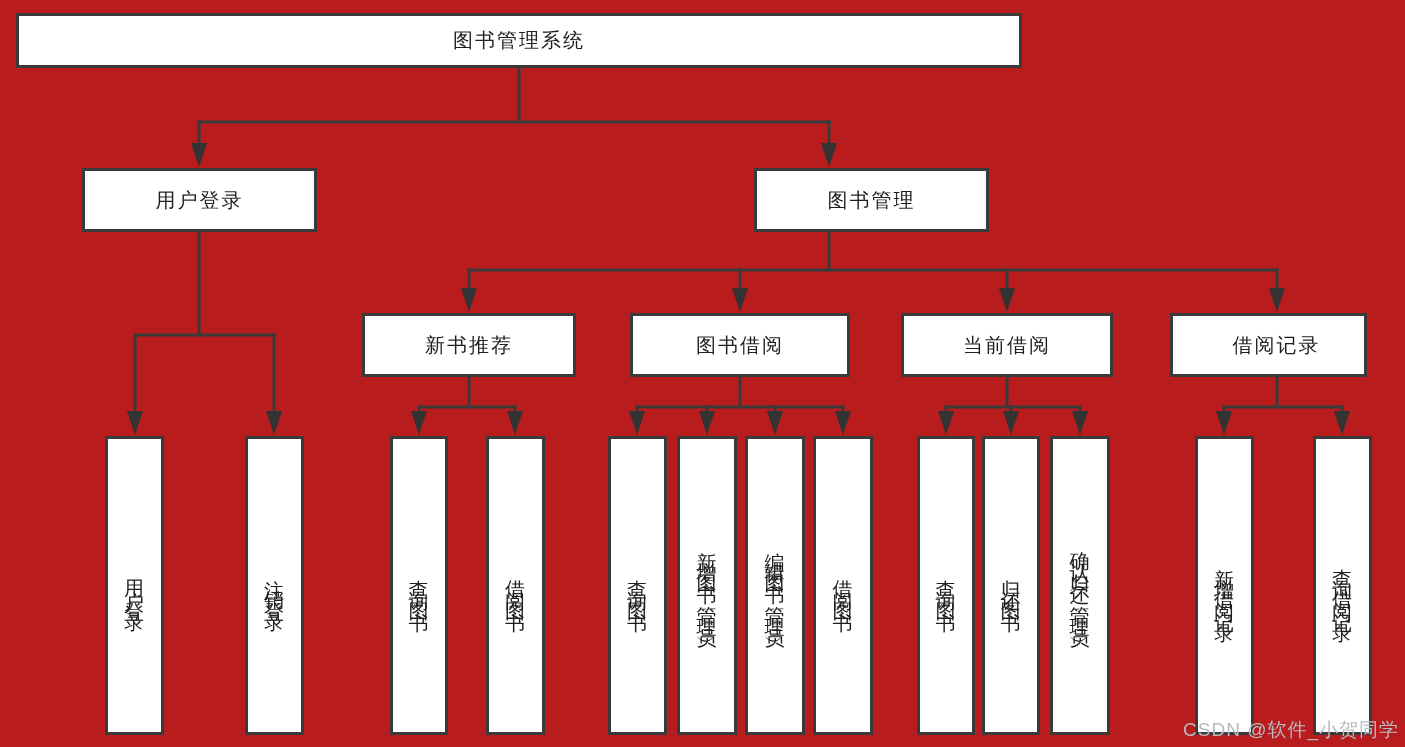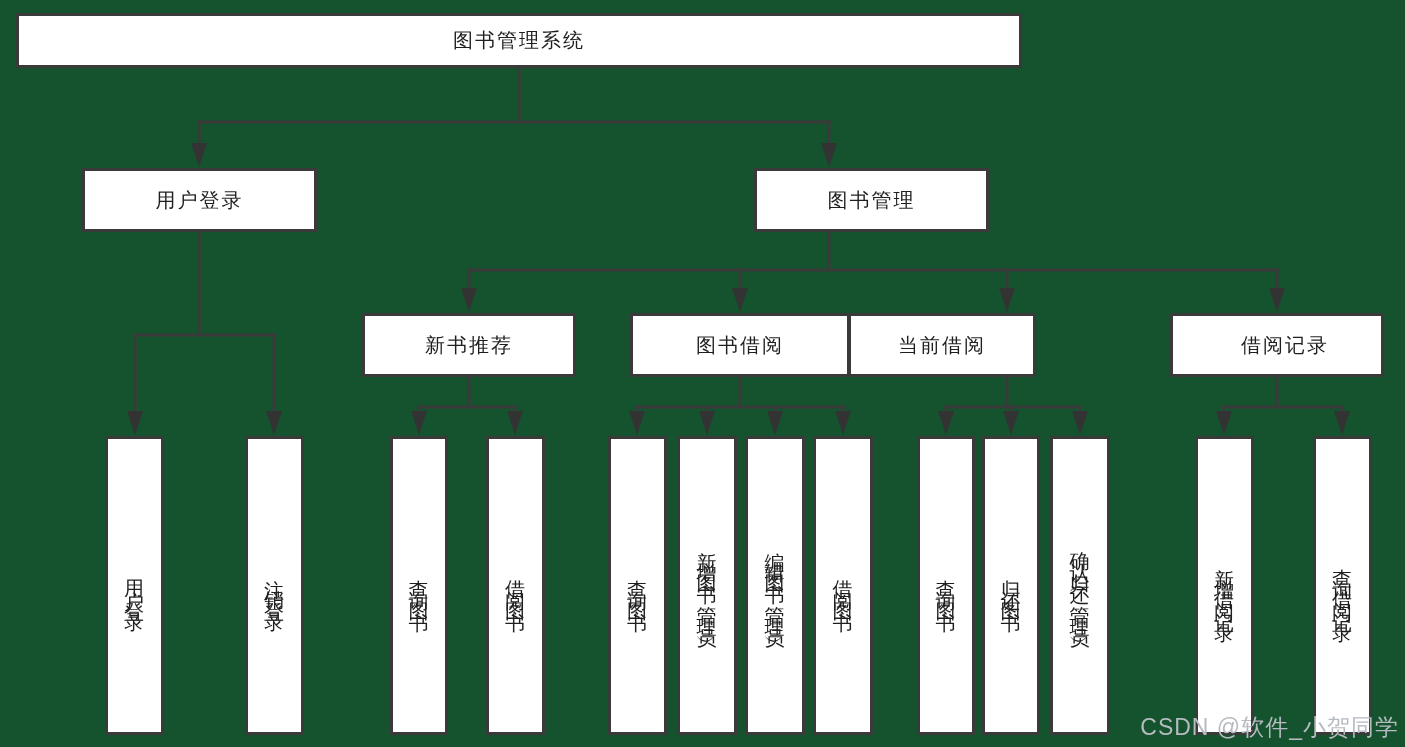--- a/index.html
+++ b/index.html
@@ -1,18 +1,18 @@
 <!DOCTYPE html>
 <html><head>
 <meta charset="utf-8">
 <style>
   html,body { margin:0; padding:0; background:#ffffff; }
   .canvas {
     position:relative; width:1405px; height:747px;
-    background:#14532d; overflow:hidden;
+    background:#b91c1c; overflow:hidden;
     font-family:"Liberation Sans","DejaVu Sans",sans-serif;
   }
   .wires { position:absolute; left:0; top:0; width:1405px; height:747px; z-index:0; }
   .node {
     position:absolute; box-sizing:border-box;
     background:#ffffff; border:3px solid #3a3a3a;
     display:flex; align-items:center; justify-content:center;
     color:#1f1f1f; z-index:1;
   }
   .hlabel { font-size:20px; letter-spacing:2px; white-space:nowrap; }
@@ -22,38 +22,38 @@
   }
   
   .root  { left:16px;  top:13px;  width:1006px; height:55px; }
   .lvl2  { top:168px; height:64px; }
   .lvl3  { top:313px; height:64px; }
   .leaf  { top:436px; height:299px; }
   .n-user    { left:82px;   width:235px; }
   .n-book    { left:712px;  width:235px;margin-left:42px; }
   .n-rec     { left:362px;  width:214px; }
   .n-borrow  { left:630px;  width:220px;text-align:right; }
-  .n-current { left:848px;  width:188px; }
-  .n-record  { left:1170px; width:214px;padding-left:16px; }
+  .n-current { left:901px;  width:212px; }
+  .n-record  { left:1170px; width:197px;padding-left:16px; }
   .l-userlogin  { left:105px;  width:59px; }
   .l-logout     { left:245px;  width:59px; }
   .l-recquery   { left:390px;  width:58px; }
   .l-recborrow  { left:486px;  width:59px; }
   .l-borquery   { left:608px;  width:59px; }
   .l-boradd     { left:677px;  width:60px; }
   .l-boredit    { left:745px;  width:60px; }
   .l-borborrow  { left:813px;  width:60px; }
   .l-curquery   { left:917px;  width:58px; }
   .l-curreturn  { left:982px;  width:58px; }
   .l-curconfirm { left:1050px; width:60px; }
   .l-rcdadd     { left:1195px; width:59px; }
   .l-rcdquery   { left:1313px; width:59px; }
   .watermark {
     position:absolute; right:6px; bottom:4px; z-index:3;
-    font-size:23px; color:#b6bac1; letter-spacing:1px; white-space:nowrap;
+    font-size:19px; color:#b6bac1; letter-spacing:1px; white-space:nowrap;
   }
   .wires path, .wires line { stroke:#3a3a3a; stroke-width:3; fill:none; }
   .wires polygon { fill:#333333; stroke:none; }
 </style>
 </head>
 <body>
 
 <div class="canvas">
 
   <svg class="wires" viewBox="0 0 1405 747" xmlns="http://www.w3.org/2000/svg">

